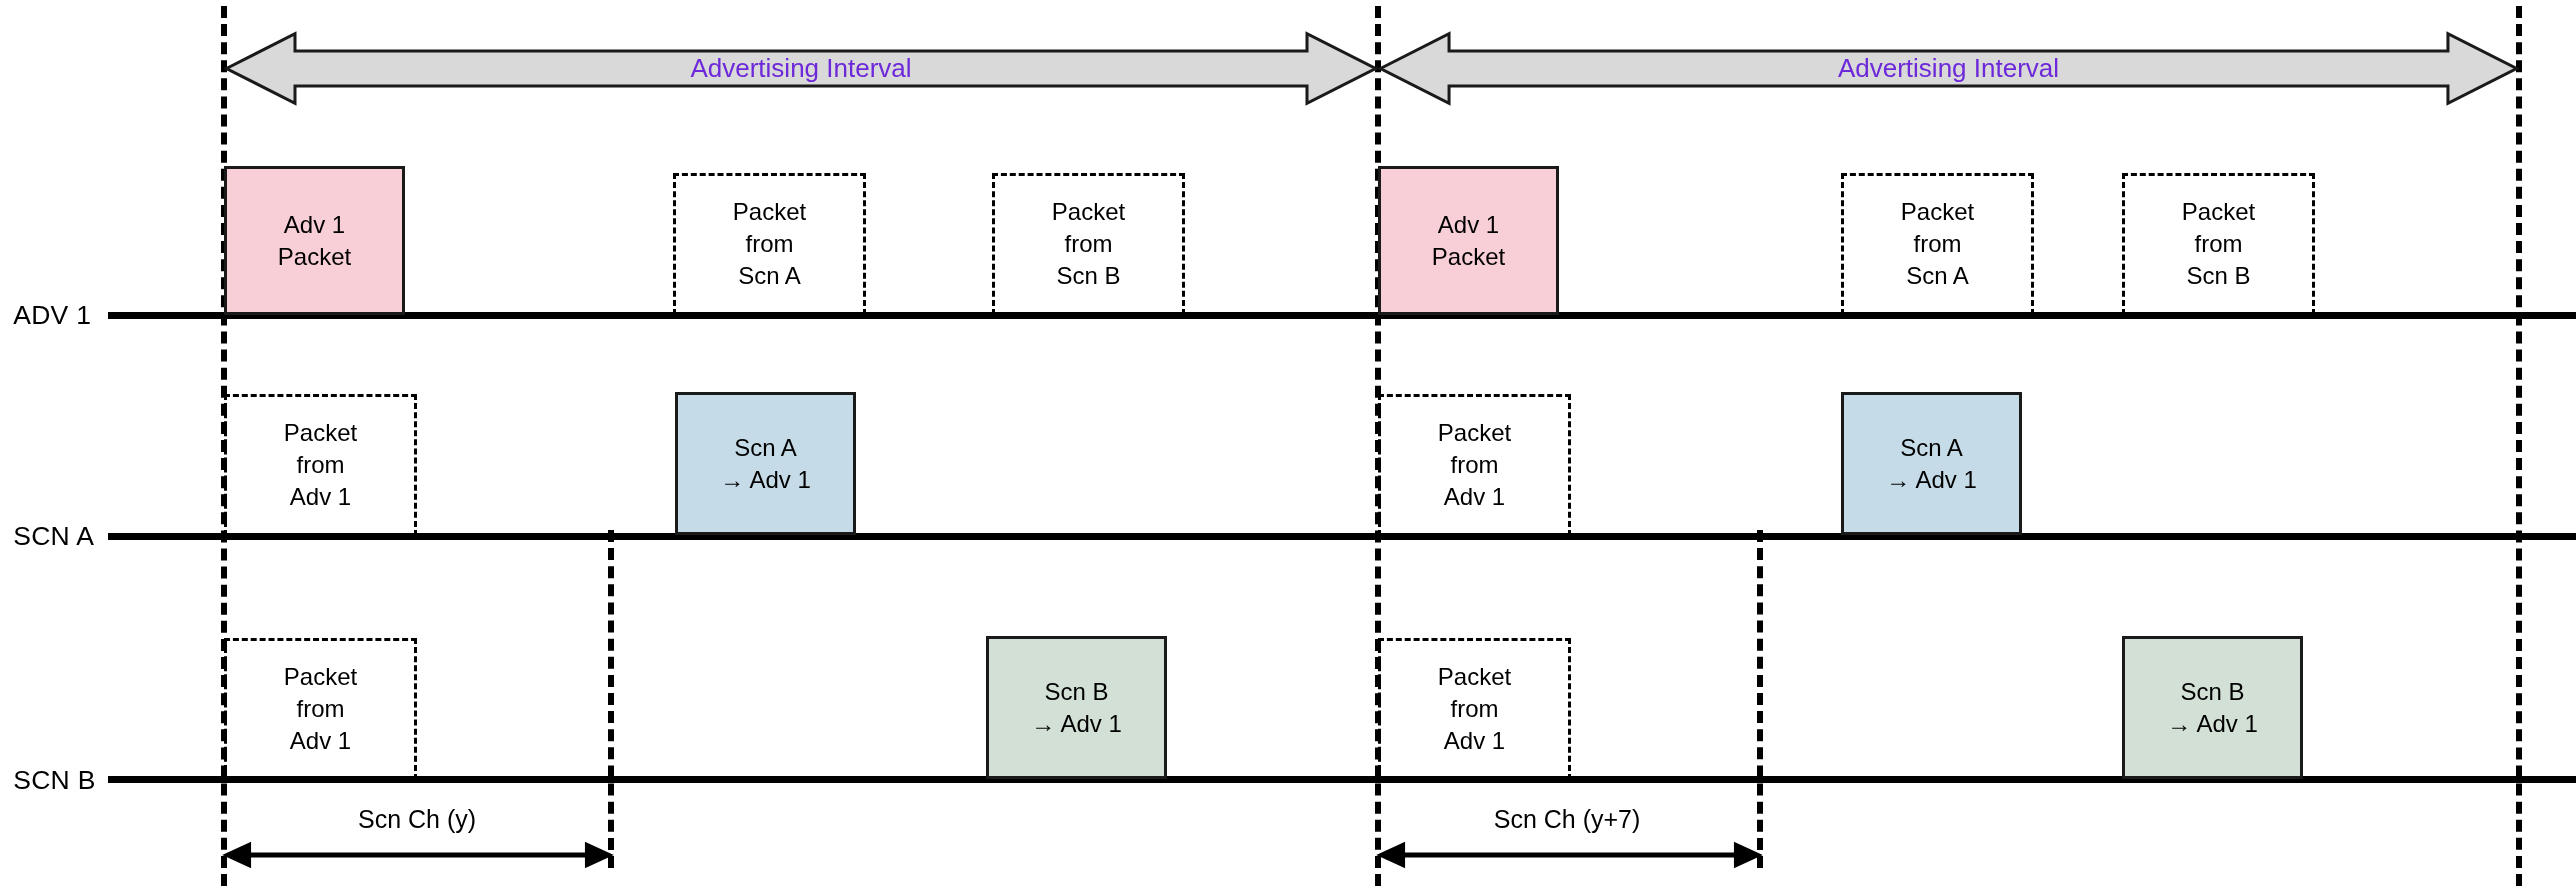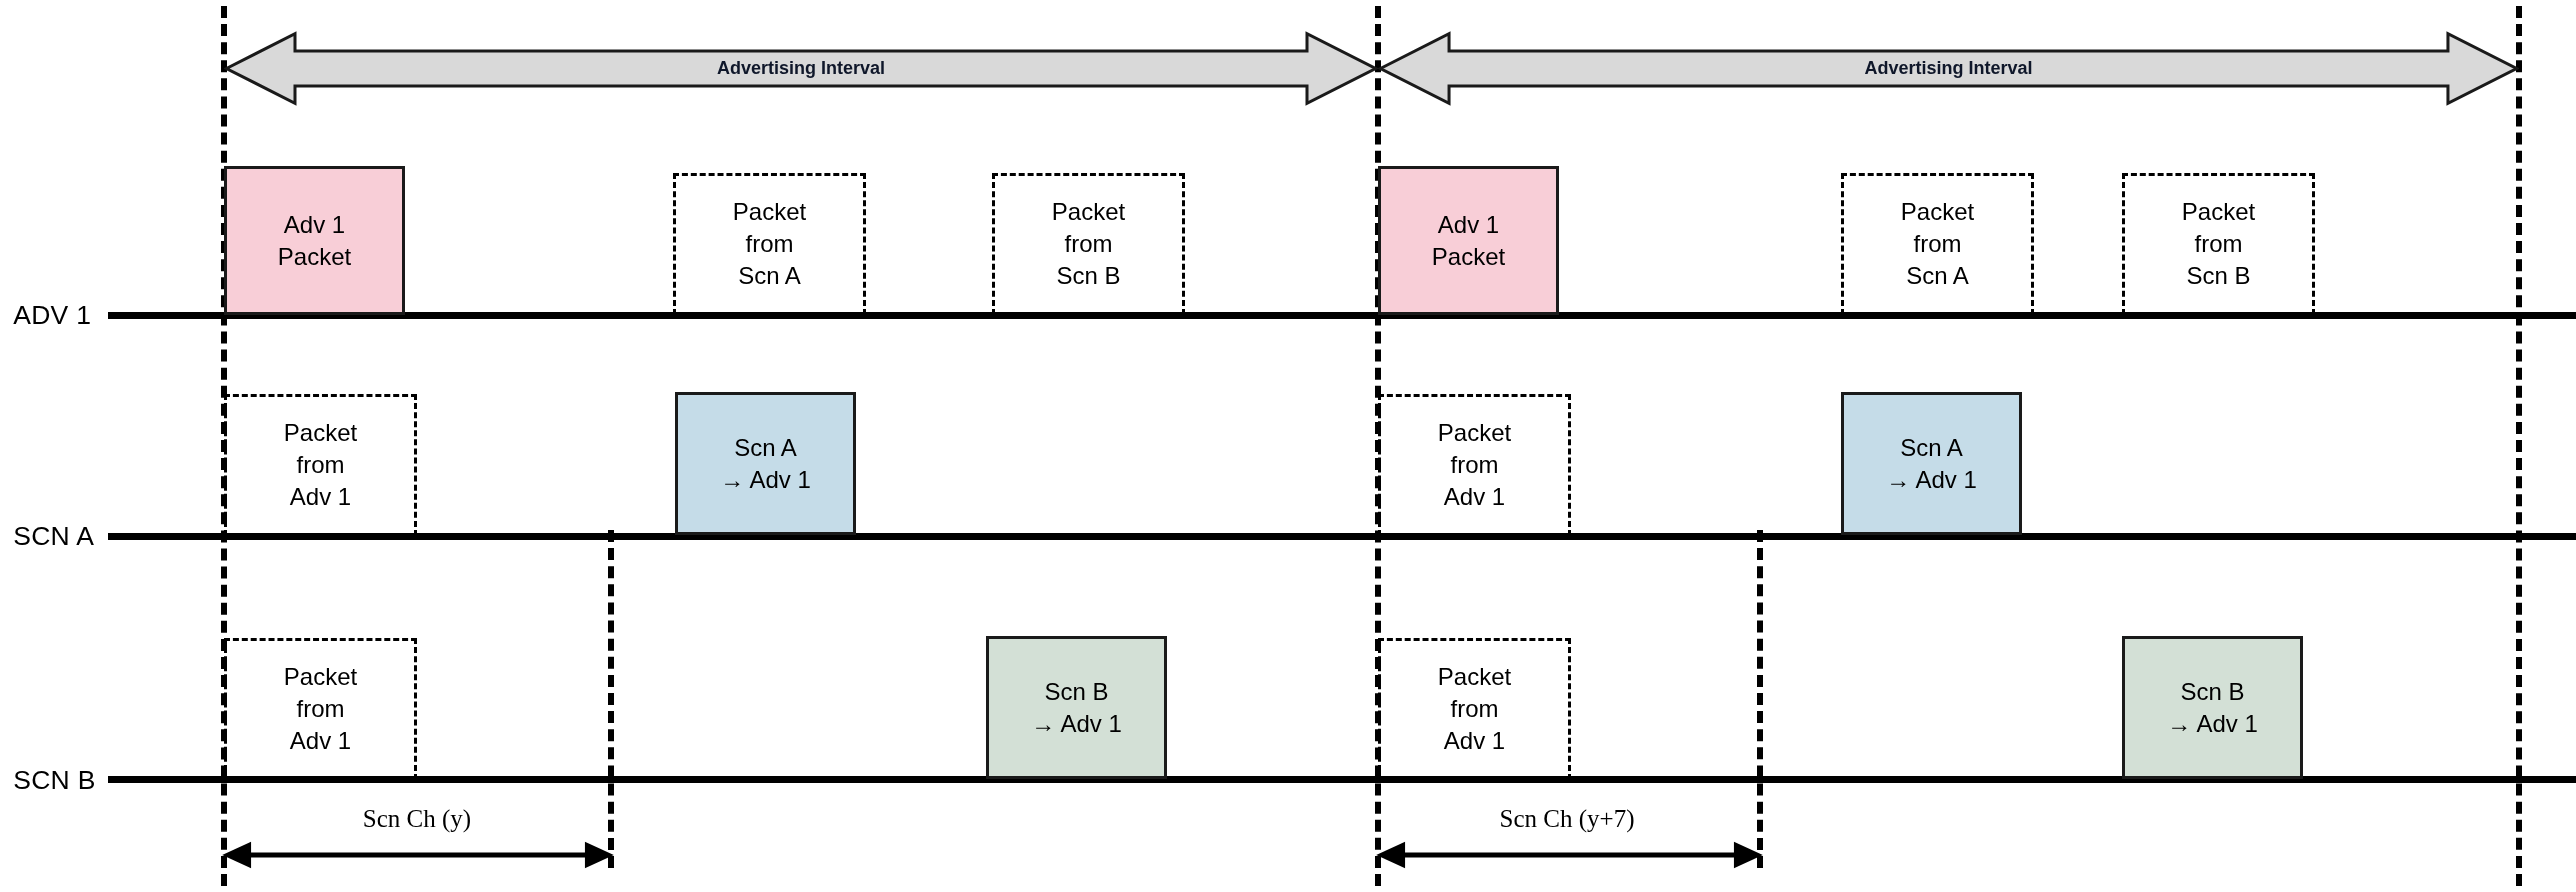--- a/index.html
+++ b/index.html
@@ -79,43 +79,41 @@
   }
   .interval-arrow svg {
     position: absolute;
     inset: 0;
     width: 100%;
     height: 100%;
   }
   .interval-arrow .ia-label {
     position: relative;
     z-index: 2;
-    font-size: 18px;
-    color: #0f172a;
-    white-space: nowrap;
-    font-weight: bold;
+    font-size: 26px;
+    color: #6d28d9;
+    white-space: nowrap;
   }
 
   
   .measure {
     position: absolute;
   }
   .measure svg {
     display: block;
     width: 100%;
     height: 100%;
   }
   .measure-label {
     position: absolute;
     font-size: 25px;
     color: #000000;
     white-space: nowrap;
     text-align: center;
     transform: translateX(-50%);
-    font-family: Liberation Serif, serif;
   }
 </style>
 </head>
 <body>
 
 <div id="canvas">
 
   <div class="vguide" style="left:221px; top:6px; height:880px;"></div>
   <div class="vguide" style="left:1375px; top:6px; height:880px;"></div>
   <div class="vguide" style="left:2516px; top:6px; height:880px;"></div>

